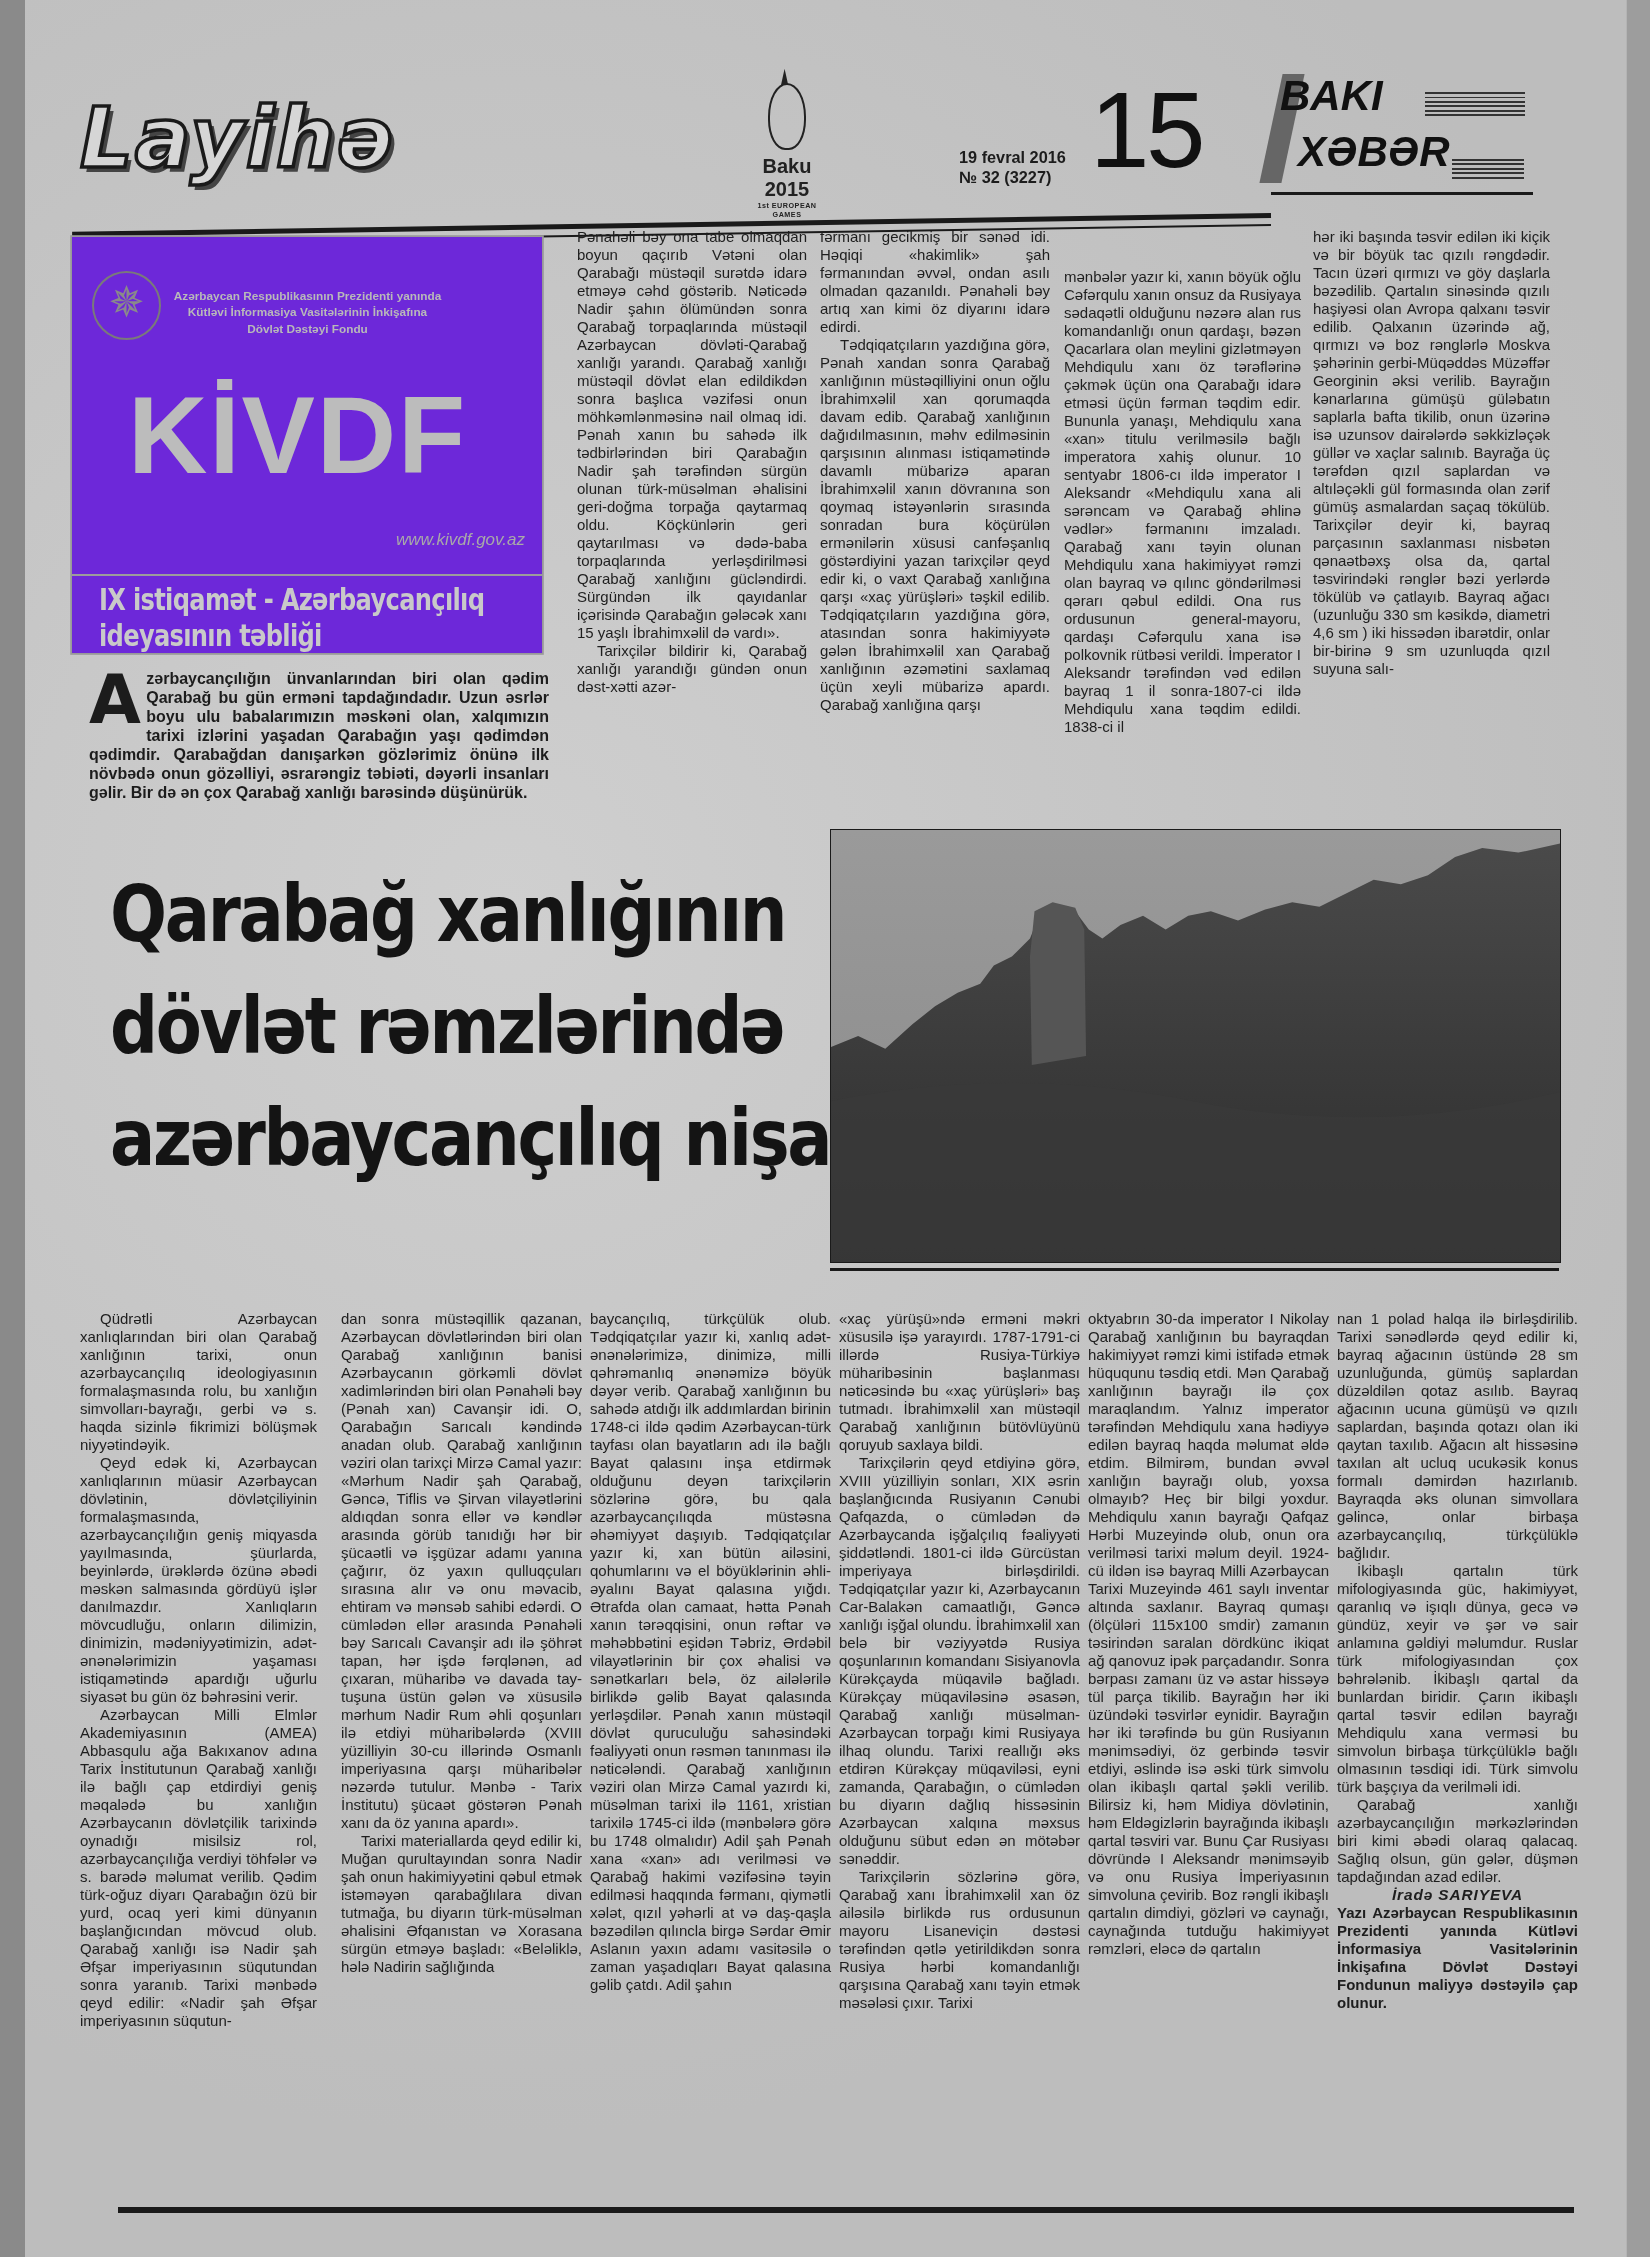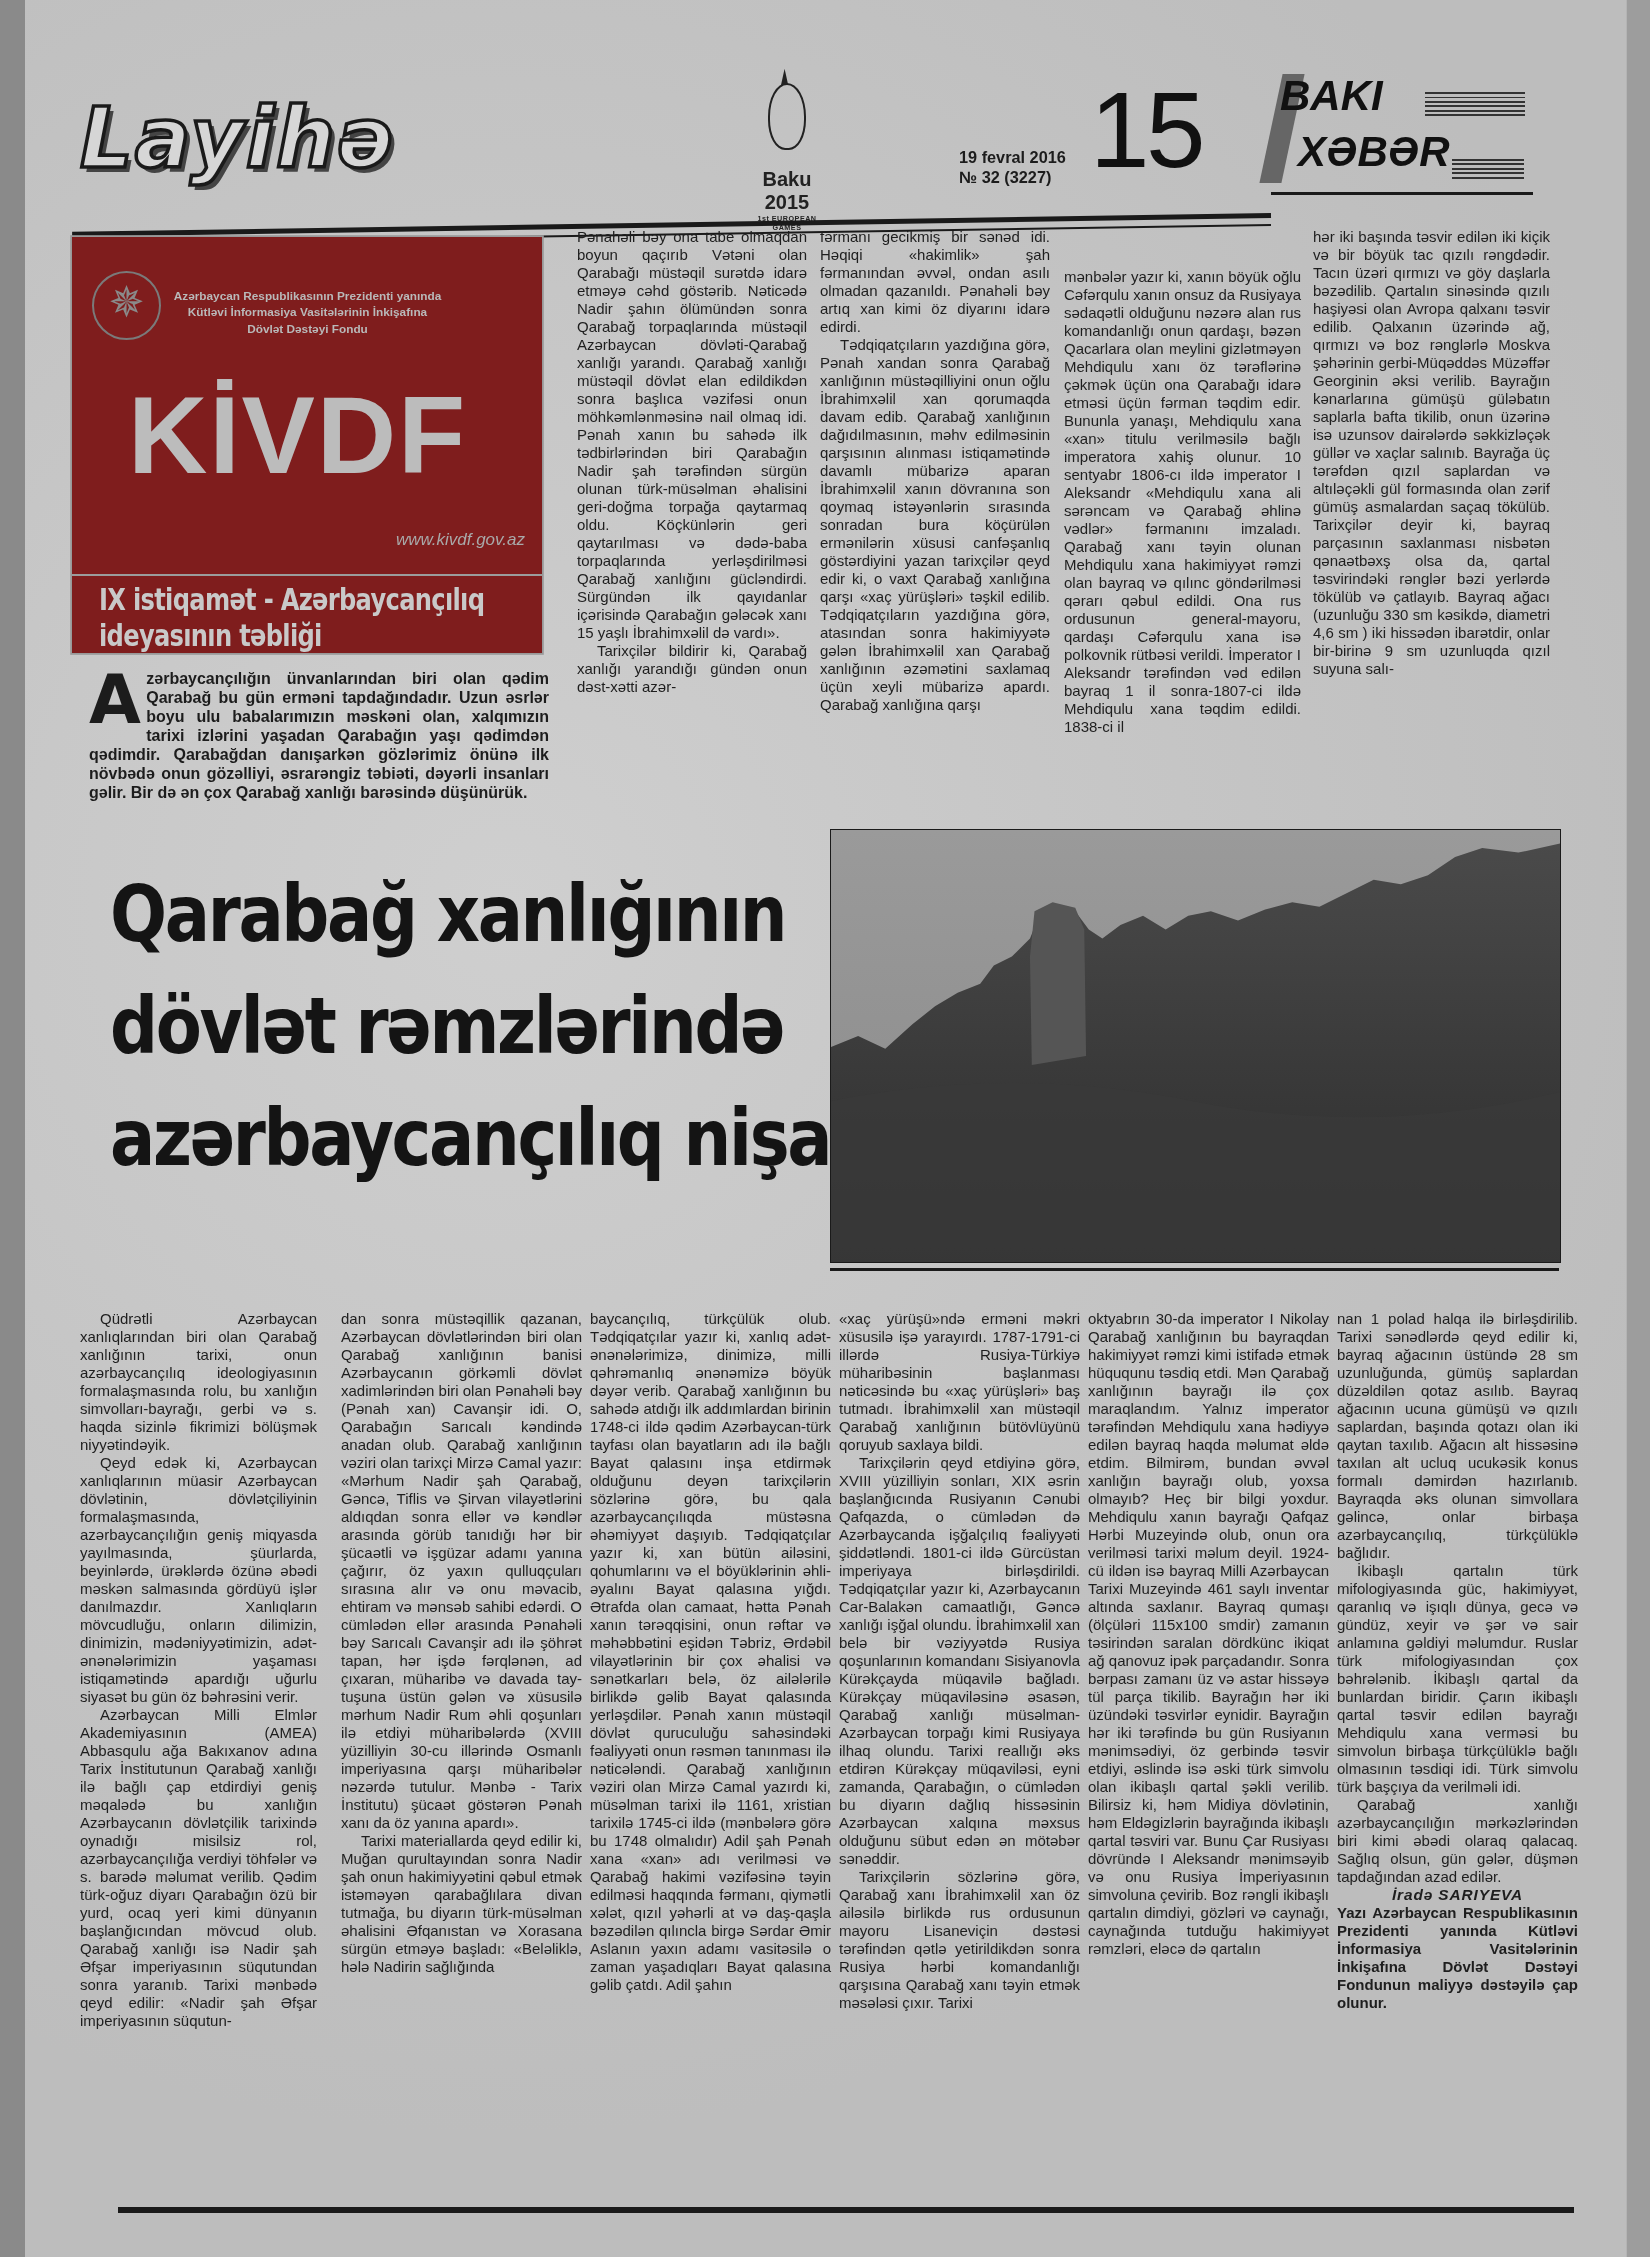--- a/index.html
+++ b/index.html
@@ -22,36 +22,36 @@
   .masthead-rubric {
     position:absolute; left:80px; top:90px;
     font-family:"DejaVu Sans", sans-serif; font-weight:bold; font-style:italic;
     font-size:83px; letter-spacing:1.8px; color:#d6d6d6;
     -webkit-text-stroke:3.6px #1a1a1a;
     text-shadow:4.5px 4.5px 0 #444;
   }
   .olympic { position:absolute; left:742px; top:83px; width:90px; text-align:center; }
   .olympic .mark { width:34px; height:63px; margin:0 auto; border:2.7px solid #222; border-radius:50% 50% 45% 45%; position:relative; }
   .olympic .mark:before { content:""; position:absolute; left:11px; top:-16.3px; width:7.2px; height:16.3px; background:#222; clip-path:polygon(50% 0,100% 100%,0 100%); }
-  .olympic .t1 { font-weight:bold; font-size:20px; color:#222; margin-top:18px; }
+  .olympic .t1 { font-weight:bold; font-size:20px; color:#222; margin-top:5px; }
   .olympic .t2 { font-size:7.2px; font-weight:bold; color:#222; letter-spacing:0.5px; }
   .issue-meta { position:absolute; left:959px; top:147px; font-size:16.3px; font-weight:bold; text-align:left; width:145px; line-height:20px; }
   .page-num { position:absolute; left:1090px; top:80px; font-size:107px; line-height:100px; color:#111; font-weight:normal; letter-spacing:-3.6px; }
   .brand { position:absolute; left:1271px; top:72px; width:271px; height:118px; }
   .brand .b1 { position:absolute; left:9px; top:0; font-size:42px; font-weight:bold; font-style:italic; color:#111; }
   .brand .b2 { position:absolute; left:27px; top:56px; font-size:42px; font-weight:bold; font-style:italic; color:#111; }
   .brand .bar { position:absolute; left:0; top:1.8px; width:22px; height:109px; background:#666; transform:skewX(-12deg); }
   .brand .stripes { position:absolute; left:154px; top:20px; width:100px; height:23.5px; background:repeating-linear-gradient(#333 0 1.8px, transparent 1.8px 4.5px); }
   .brand .stripes2 { position:absolute; left:181px; top:87px; width:72px; height:22px; background:repeating-linear-gradient(#333 0 1.8px, transparent 1.8px 4.5px); }
   .head-rule1 { position:absolute; left:72px; top:213px; width:1199px; height:5.4px; background:#1a1a1a; transform:rotate(-0.9deg); transform-origin:right; }
   .head-rule2 { position:absolute; left:72px; top:224px; width:1199px; height:1.8px; background:#1a1a1a; transform:rotate(-0.9deg); transform-origin:right; }
   .head-rule3 { position:absolute; left:1271px; top:192px; width:262px; height:2.7px; background:#1a1a1a; }
 
   
-  .kivdf { position:absolute; left:72px; top:237px; width:470px; height:416px; background:#7f1d1d; box-shadow:0 0 0 1.8px #999; }
+  .kivdf { position:absolute; left:72px; top:237px; width:470px; height:416px; background:#6d28d9; box-shadow:0 0 0 1.8px #999; }
   .kivdf .emblem { position:absolute; left:20px; top:34px; width:65px; height:65px; border-radius:50%; border:2.7px solid #7a7a7a; }
   .kivdf .emblem:after { content:"✵"; position:absolute; left:0; top:3.6px; width:65px; text-align:center; font-size:43px; color:#8a8a8a; }
   .kivdf .org { position:absolute; left:100px; top:51px; width:271px; text-align:center; font-size:11.8px; line-height:16.3px; color:#b9b9b9; font-weight:bold; }
   .kivdf .logo { position:absolute; left:56px; top:134px; font-size:110px; font-weight:bold; color:#bcbcbc; letter-spacing:1.8px; }
   .kivdf .url { position:absolute; right:17px; top:293px; font-size:17px; color:#a9a9a9; font-style:italic; }
   .kivdf .bandline { position:absolute; left:0; top:337px; width:470px; height:1.8px; background:#9c9c9c; }
   .kivdf .band { position:absolute; left:27px; top:344px; width:434px; font-family:"DejaVu Sans", sans-serif; font-weight:bold; font-size:31px; line-height:36px; color:#c9c9c9; transform:scaleX(.78); transform-origin:left; letter-spacing:-0.9px; white-space:nowrap; }
 
   
   .col { position:absolute; font-size:15px; line-height:18px; text-align:justify; color:#1e1e1e; hyphens:manual; }

